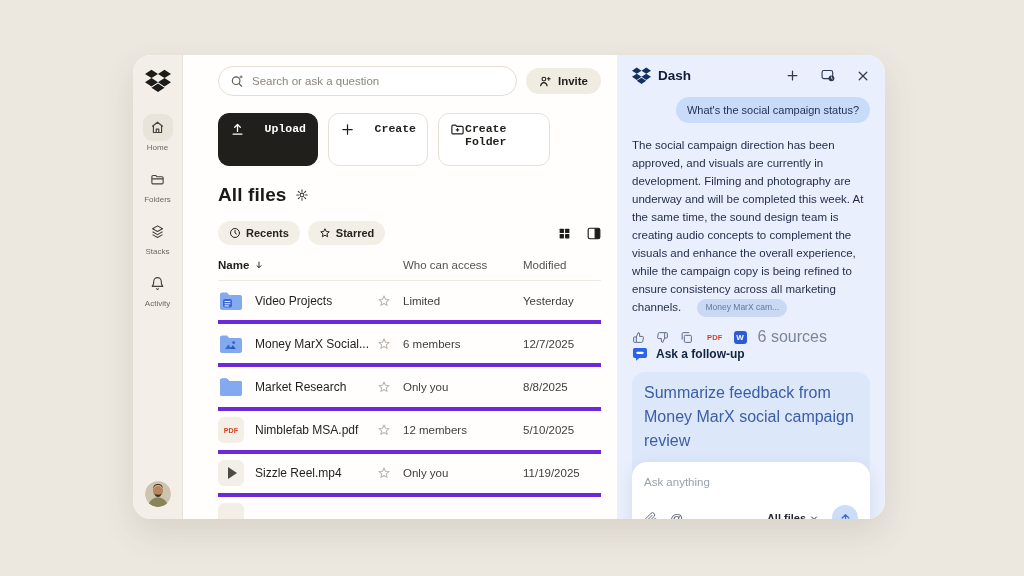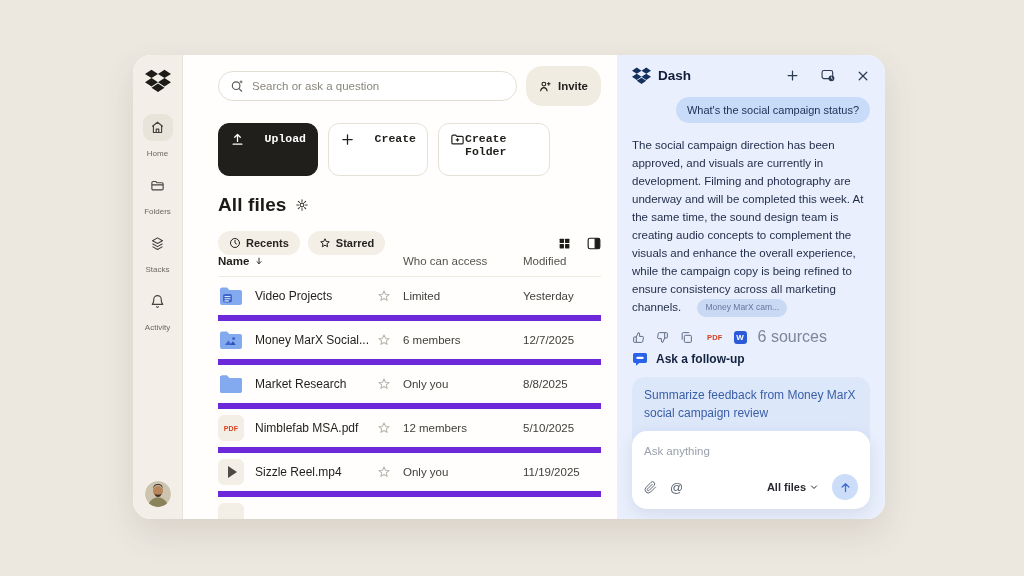--- a/index.html
+++ b/index.html
@@ -9,59 +9,59 @@
 
   
   .window { position:absolute; left:133px; top:55px; width:752px; height:464px;
     border-radius:18px; display:flex; overflow:hidden; background:#fff;
     box-shadow:0 14px 34px rgba(70,58,36,.12); }
 
   
   .rail { width:50px; background:#f3efe8; border-right:1px solid #e8e3d9;
     display:flex; flex-direction:column; align-items:center; padding:14px 0 12px; flex:none; }
   .rail-logo { color:#1d1c19; margin-bottom:22px; }
-  .nav-item { display:flex; flex-direction:column; align-items:center; gap:8px;
+  .nav-item { display:flex; flex-direction:column; align-items:center; gap:2px;
     margin-bottom:14px; color:#45433e; cursor:pointer; }
   .nav-ico { width:30px; height:27px; display:flex; align-items:center; justify-content:center; border-radius:9px; }
   .nav-item.active .nav-ico { background:#e9e4da; }
   .nav-label { font-size:8px; color:#6d6961; }
   .avatar { margin-top:auto; width:26px; height:26px; border-radius:50%; overflow:hidden; }
 
   
   .main { flex:1; min-width:0; background:#fffefd; padding:11px 16px 0 35px; display:flex; flex-direction:column; }
   .top-row { display:flex; align-items:center; gap:9px; }
   .search { flex:1; height:30px; border:1px solid #e3ded3; border-radius:16px; background:#fff;
     display:flex; align-items:center; gap:8px; padding:0 11px; color:#5c5951; }
   .search input { flex:1; border:0; outline:0; background:transparent; font:11.5px "Liberation Sans",sans-serif; color:#332f28; }
   .search input::placeholder { color:#8a867c; }
-  .invite-btn { height:40px; border-radius:16px; background:#f1ece2; display:flex; align-items:center;
+  .invite-btn { height:26px; border-radius:16px; background:#f1ece2; display:flex; align-items:center;
     gap:6px; padding:0 13px; font-size:11.5px; font-weight:700; color:#211f1b; cursor:pointer; }
 
   .actions-row { display:flex; gap:10px; margin-top:17px; }
   .action-card { width:100px; height:53px; border:1px solid #e6e1d6; border-radius:11px; background:#fff;
     padding:8px 11px; display:flex; flex-direction:row; justify-content:space-between;
     font-size:11.5px; font-weight:700; color:#211f1b; cursor:pointer;font-family:Liberation Mono, monospace; }
   .action-card.dark { background:#211f1c; border-color:#211f1c; color:#fff; }
   .action-card.wide { width:112px; }
 
   .files-head { margin-top:18px; display:flex; align-items:center; gap:9px; }
   .files-title { font-size:19px; font-weight:800; color:#1c1a16; letter-spacing:.1px; }
   .gear { color:#3c3a34; display:flex; cursor:pointer; }
 
   .chips-row { margin-top:15px; display:flex; align-items:center; gap:8px; }
   .chip { height:24px; border-radius:12px; background:#f3efe7; display:flex; align-items:center;
     gap:5px; padding:12px 11px; font-size:11px; font-weight:600; color:#262420; cursor:pointer; }
   .chips-spacer { flex:1; }
   .view-btn { display:flex; color:#1d1c19; cursor:pointer; margin-left:8px; }
 
   .thead, .trow { display:grid; grid-template-columns:1fr 26px 120px 78px; align-items:center; }
-  .thead { padding-bottom:9px; border-bottom:1px solid #edeae2;
+  .thead { margin-top:14px; padding-bottom:9px; border-bottom:1px solid #edeae2;
     font-size:11.5px; color:#55534b; }
   .th-name { display:flex; align-items:center; gap:5px; font-weight:700; color:#1f1d19; cursor:pointer; }
-  .trow { height:44px; border-bottom:6px solid #6d28d9; }
+  .trow { height:44px; border-bottom:4px solid #6d28d9; }
   .cell-name { display:flex; align-items:center; gap:11px; font-size:12px; color:#211f1b; min-width:0; }
   .file-ico { width:26px; height:24px; position:relative; flex:none; display:flex; align-items:center; justify-content:center; }
   .doc-tile { width:26px; height:26px; border-radius:6px; background:#f3efe7; display:flex; align-items:center; justify-content:center; }
   .pdf-label { font-size:7px; font-weight:800; color:#d6401f; letter-spacing:.2px; }
   .play-tri { width:0; height:0; border-left:9px solid #4b4a45; border-top:6px solid transparent; border-bottom:6px solid transparent; margin-left:2px; }
   .row-star { color:#b9b5ac; display:flex; cursor:pointer; }
   .cell-sub { font-size:11.5px; color:#403e38; }
   .partial-row { height:22px; display:flex; align-items:flex-start; padding-top:6px; }
   .partial-ico { width:26px; height:16px; border-radius:6px 6px 0 0; background:#f3efe7; }
 
@@ -79,21 +79,21 @@
   .feedback-row { margin-top:11px; display:flex; align-items:center; gap:11px; color:#5a6983; }
   .fb-ic { display:flex; cursor:pointer; }
   .mini-pdf { font-size:7.5px; font-weight:800; color:#d6401f; letter-spacing:.2px; margin-left:3px; cursor:pointer; }
   .mini-word { width:13px; height:13px; border-radius:3px; background:#2b5bd7; color:#fff;
     display:flex; align-items:center; justify-content:center; font-size:8px; font-weight:800; cursor:pointer; }
   .sources-label { font-size:16px; color:#7c8699; cursor:pointer; }
 
   .composer { margin-top:auto; display:flex; flex-direction:column; }
   .followup { display:flex; align-items:center; gap:8px; font-size:12px; font-weight:800; color:#13233f; }
   .suggestion { margin-top:10px; background:#dce7fa; border-radius:13px; padding:9px 12px 28px;
-    font-size:12px; line-height:1.5; color:#3a5ea6; cursor:pointer; }
+    font-size:16px; line-height:1.5; color:#3a5ea6; cursor:pointer; }
   .input-card { margin-top:-19px; background:#fff; border-radius:15px; padding:10px 12px 9px;
     box-shadow:0 5px 16px rgba(30,50,90,.10); }
   .input-card input { width:100%; border:0; outline:0; font:11.5px "Liberation Sans",sans-serif; color:#2b2b33; background:transparent; }
   .input-card input::placeholder { color:#99a0ac; }
   .input-row { margin-top:15px; display:flex; align-items:center; gap:13px; color:#5d6673; }
   .at-glyph { font-size:13px; color:#5d6673; line-height:1; cursor:pointer; }
   .scope { margin-left:auto; display:flex; align-items:center; gap:3px; font-size:11px; font-weight:700; color:#28282f; cursor:pointer; }
   .send { width:26px; height:26px; border-radius:50%; background:#cbddf9; color:#3f6fd1;
     display:flex; align-items:center; justify-content:center; cursor:pointer; flex:none; }
   svg { display:block; }

